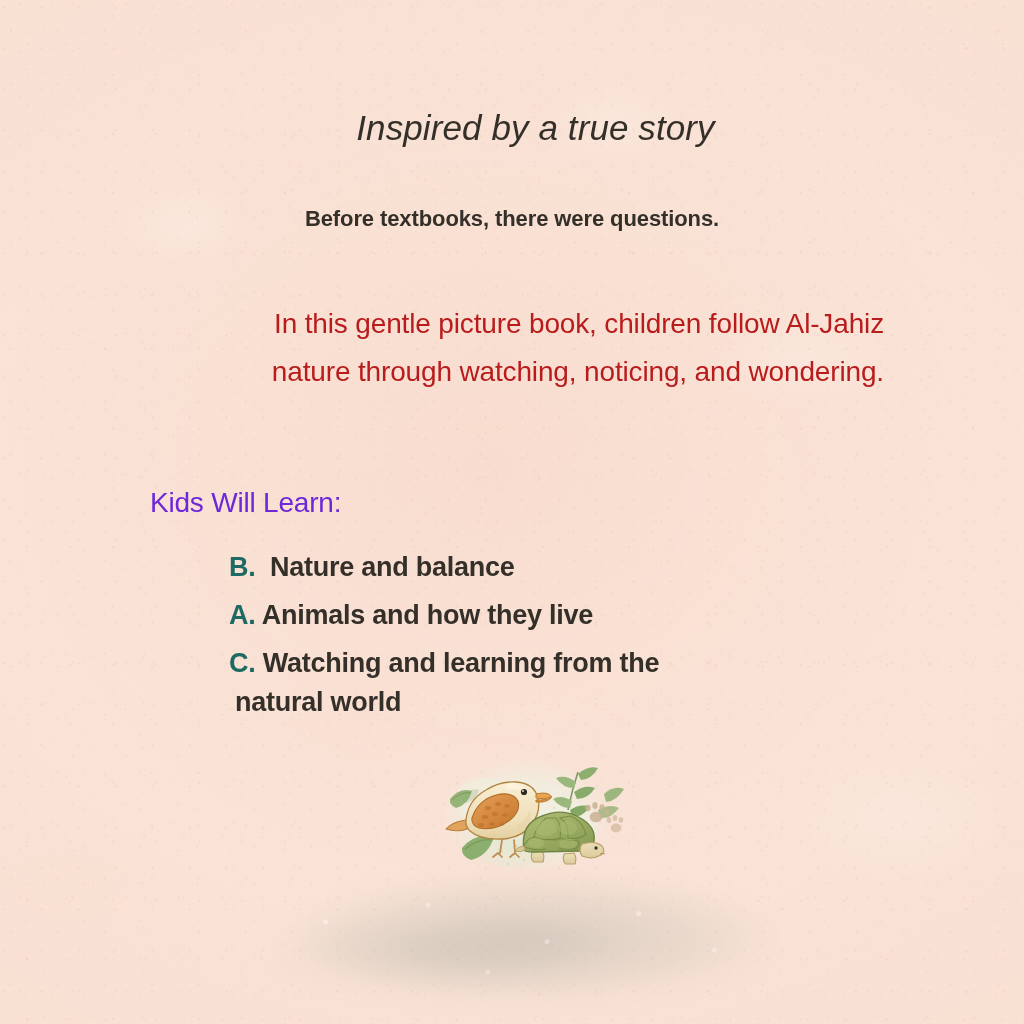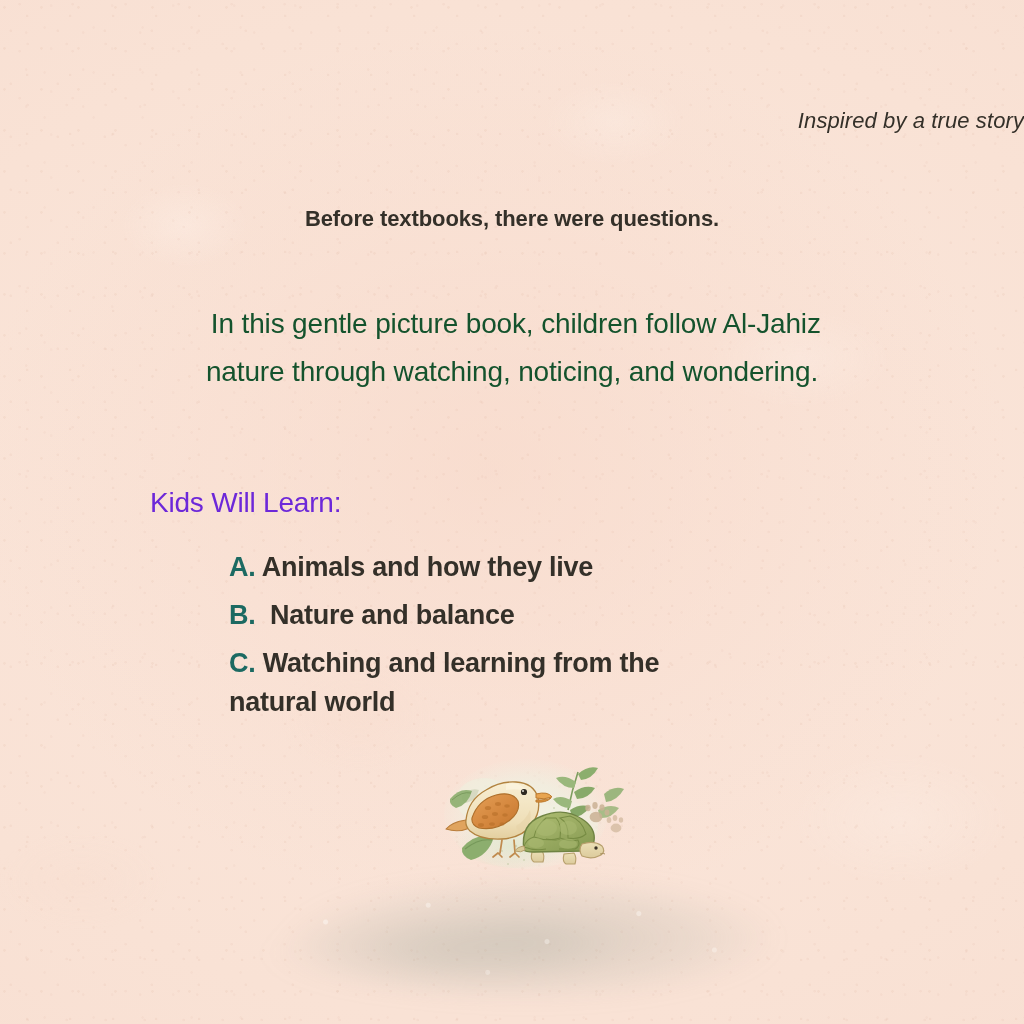--- a/index.html
+++ b/index.html
@@ -75,48 +75,48 @@
 
   
   #content {
     position:absolute; inset:0;
     z-index:5;
   }
 
   .kicker {
     position:absolute;
     left:0; right:0; top:108px;
-    text-align:right;
-    font-size:22px;
+    text-align:center;
+    font-size:35px;
     font-style:italic;
     font-weight:400;
     letter-spacing:.1px;
     color:#343029;
     margin-left:47px;
   }
 
   .headline {
     position:absolute;
     left:0; right:0; top:206px;
     text-align:center;
     font-size:22px;
     font-weight:bold;
     letter-spacing:-.1px;
     color:#343029;
   }
 
   .body-copy {
     position:absolute;
     left:140px; width:744px; top:300px;
-    text-align:center;
+    text-align:right;
     font-size:28px;
     font-weight:400;
     line-height:48px;
     letter-spacing:-.15px;
-    color:#14532d;
+    color:#b91c1c;
   }
   .body-copy .ln { display:block; white-space:pre; }
 
   .learn-heading {
     position:absolute;
     left:150px; top:487px;
     font-size:28px;
     font-weight:normal;
     letter-spacing:-.2px;
     color:#6d28d9;
@@ -130,21 +130,21 @@
     font-weight:bold;
     line-height:48px;
     letter-spacing:-.25px;
     color:#343029;
     list-style:none;
   }
   .learn-list li { white-space:pre-wrap; }
   .learn-list .mk { color:#1c6a62; }
   .wrap-line {
     position:absolute;
-    left:229px; top:687px;
+    left:235px; top:687px;
     font-size:27px;
     font-weight:bold;
     letter-spacing:-.25px;
     color:#343029;
   }
 
   
   #art {
     position:absolute;
     left:428px; top:748px;
@@ -170,22 +170,22 @@
   <div class="headline">Before textbooks, there were questions.</div>
 
   <div class="body-copy">
     <span class="ln"> In this gentle picture book, children follow Al-Jahiz</span>
     <span class="ln">nature through watching, noticing, and wondering.</span>
   </div>
 
   <div class="learn-heading">Kids Will Learn:</div>
 
   <ul class="learn-list">
+    <li><span class="mk">B.</span><span>  Nature and balance</span></li>
     <li><span class="mk">A.</span><span> Animals and how they live</span></li>
-    <li><span class="mk">B.</span><span>  Nature and balance</span></li>
     <li><span class="mk">C.</span><span> Watching and learning from the</span></li>
   </ul>
 
   <div class="wrap-line">natural world</div>
 </div>
 
 <div id="art">
   <svg viewBox="0 0 196 132" xmlns="http://www.w3.org/2000/svg">
     <defs>
       <radialGradient id="wash" cx="50%" cy="52%" r="54%">

